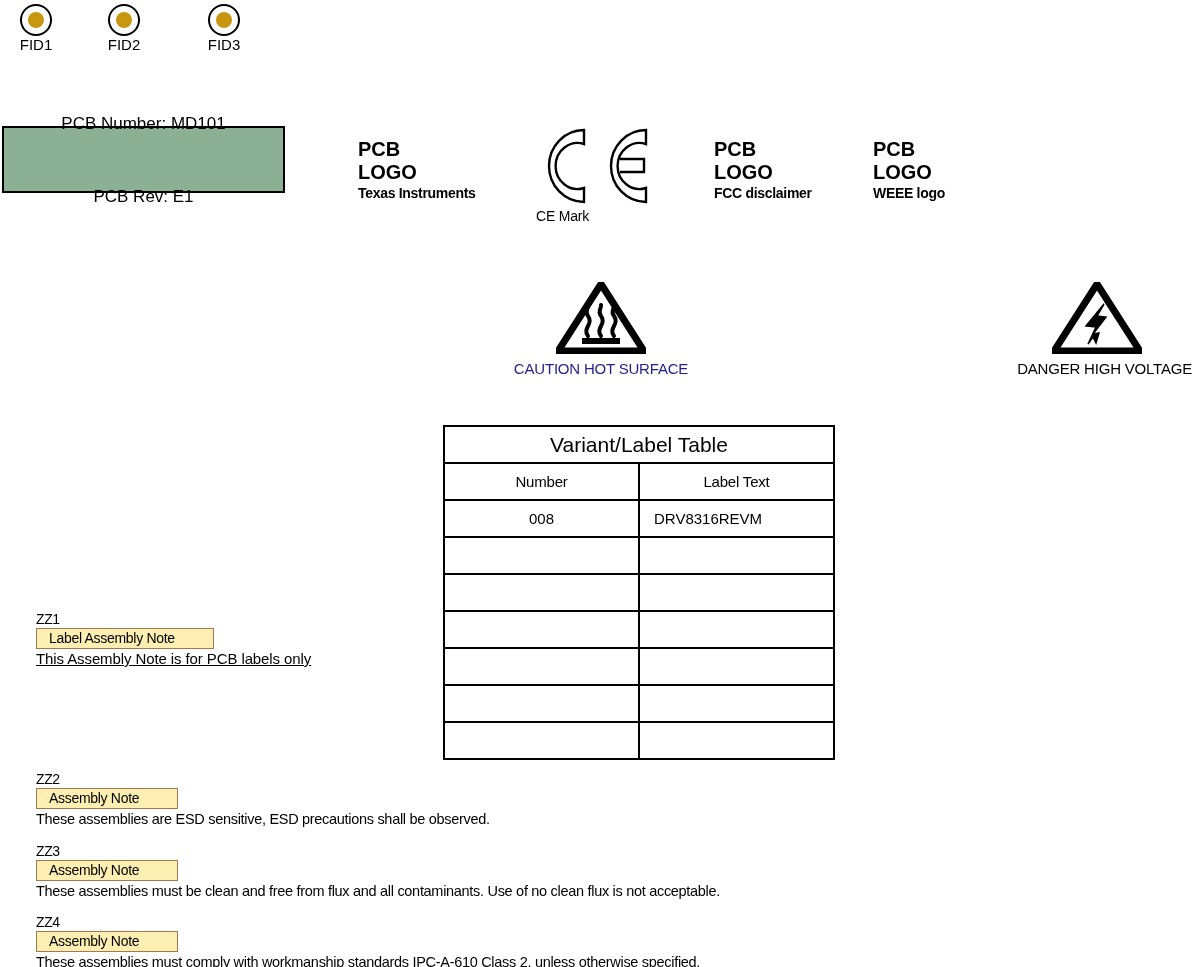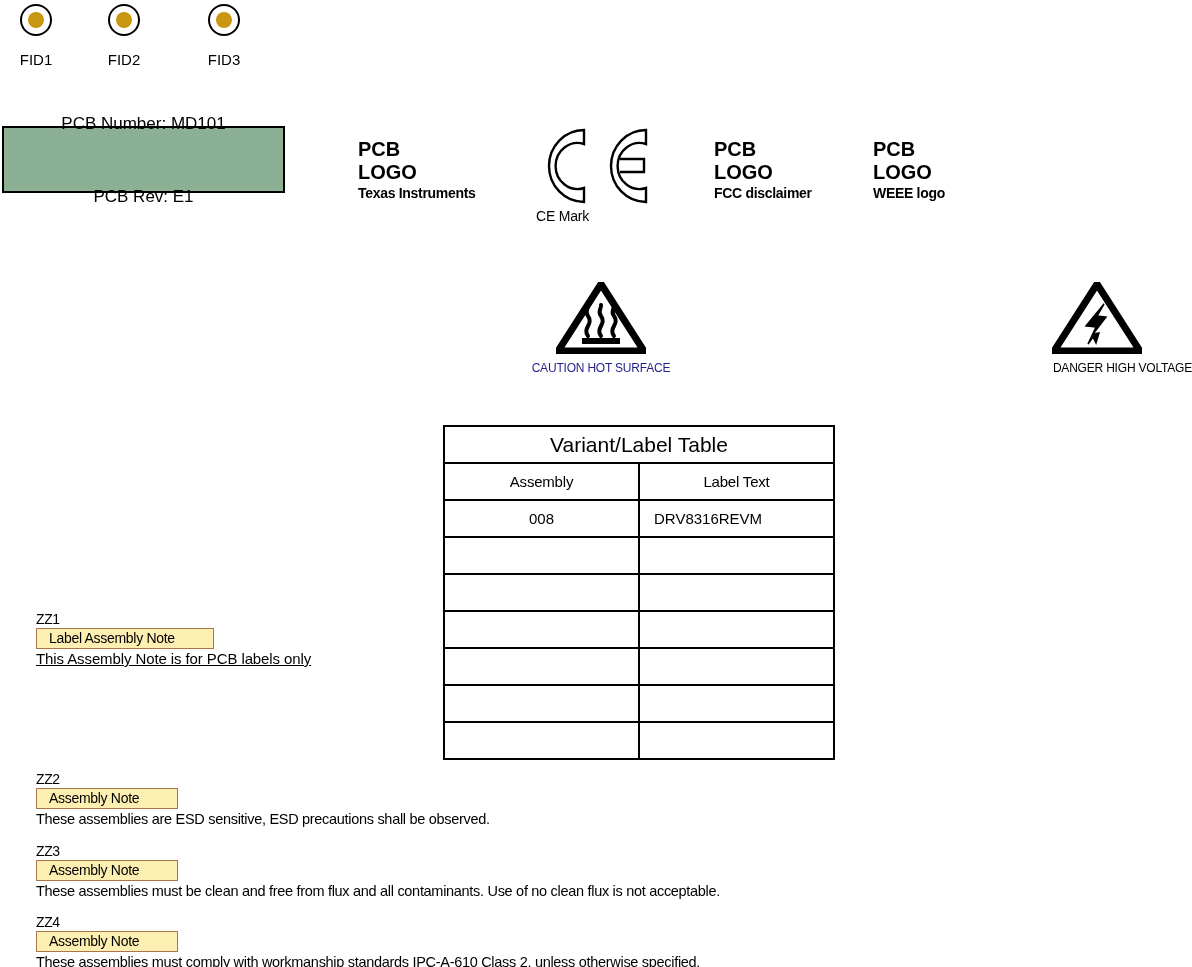--- a/index.html
+++ b/index.html
@@ -29,21 +29,21 @@
     box-sizing: border-box;
   }
   .fid-dot {
     width: 16px; height: 16px;
     border-radius: 50%;
     background: #c8970f;
   }
   .fid-label {
     font-size: 15px;
     line-height: 17px;
-    margin-top: 15px;
+    margin-top: 0;
     letter-spacing: 0px;
   }
 
   
   .pcb-box {
     left: 2px; top: 126px;
     width: 283px; height: 67px;
     background: #8bb094;
     border: 2px solid #000;
     box-sizing: border-box;
@@ -74,21 +74,21 @@
     font-size: 14px;
     letter-spacing: -0.2px;
     text-align: left;
     margin-top: 0px;
     margin-left: 8px;
   }
 
   
   .warn { position: absolute; text-align: center; }
   .warn-caption {
-    font-size: 12px;
+    font-size: 15px;
     line-height: 17px;
     letter-spacing: -0.2px;
     white-space: nowrap;
     margin-top: 2px;
   }
   .warn-caption.blue { color: #231f8c; }
   .warn-caption.black { color: #000000; text-align: right; }
 
   
   .vtable {
@@ -247,21 +247,21 @@
   </svg>
   <div class="warn-caption black">DANGER HIGH VOLTAGE</div>
 </div>
 
 <table class="vtable">
   <tbody>
     <tr>
       <td class="title-cell" colspan="2">Variant/Label Table</td>
     </tr>
     <tr>
-      <td class="hdr col-variant">Assembly</td>
+      <td class="hdr col-variant">Number</td>
       <td class="hdr col-label">Label Text</td>
     </tr>
     <tr>
       <td class="cell-variant">008</td>
       <td class="cell-label">DRV8316REVM</td>
     </tr>
     <tr class="empty-row">
       <td class="cell-variant"></td>
       <td class="cell-label"></td>
     </tr>

